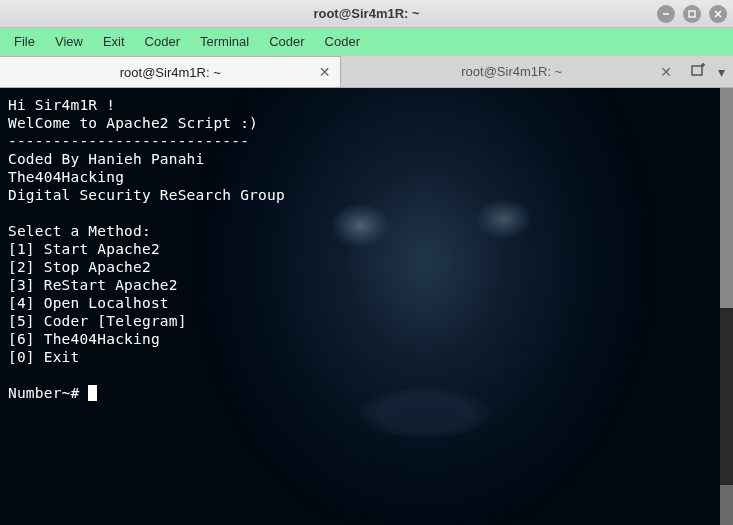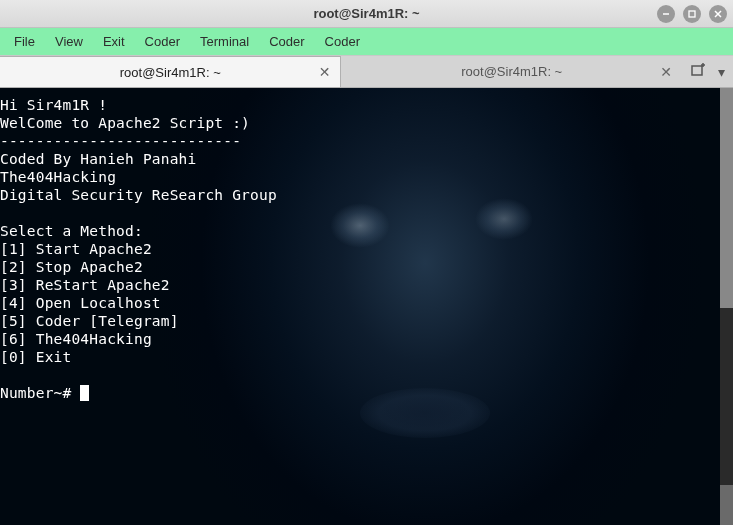--- a/index.html
+++ b/index.html
@@ -130,21 +130,21 @@
     .face-mouth {
       position: absolute;
       width: 130px; height: 50px;
       left: 360px; top: 300px;
       background: radial-gradient(ellipse, rgba(20,35,55,0.6) 0%, rgba(40,60,85,0.3) 50%, transparent 80%);
       border-radius: 50%;
     }
     .terminal-text {
       position: absolute;
       inset: 0;
-      padding: 8px 0;
+      padding: 8px 8px;
       font-family: "DejaVu Sans Mono", "Liberation Mono", monospace;
       font-size: 14.5px;
       line-height: 18px;
       color: #ffffff;
       white-space: pre;
       letter-spacing: 0.2px;
     }
     .scrollbar {
       position: absolute;
       right: 0;

